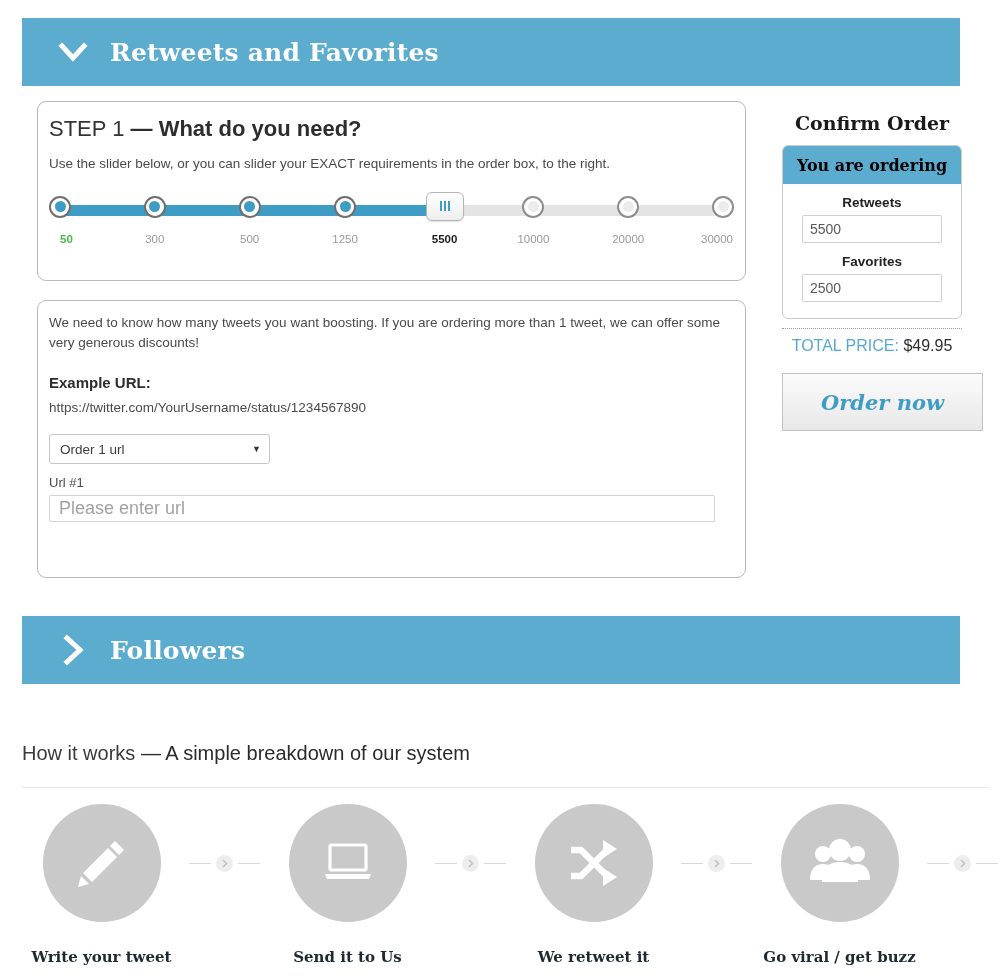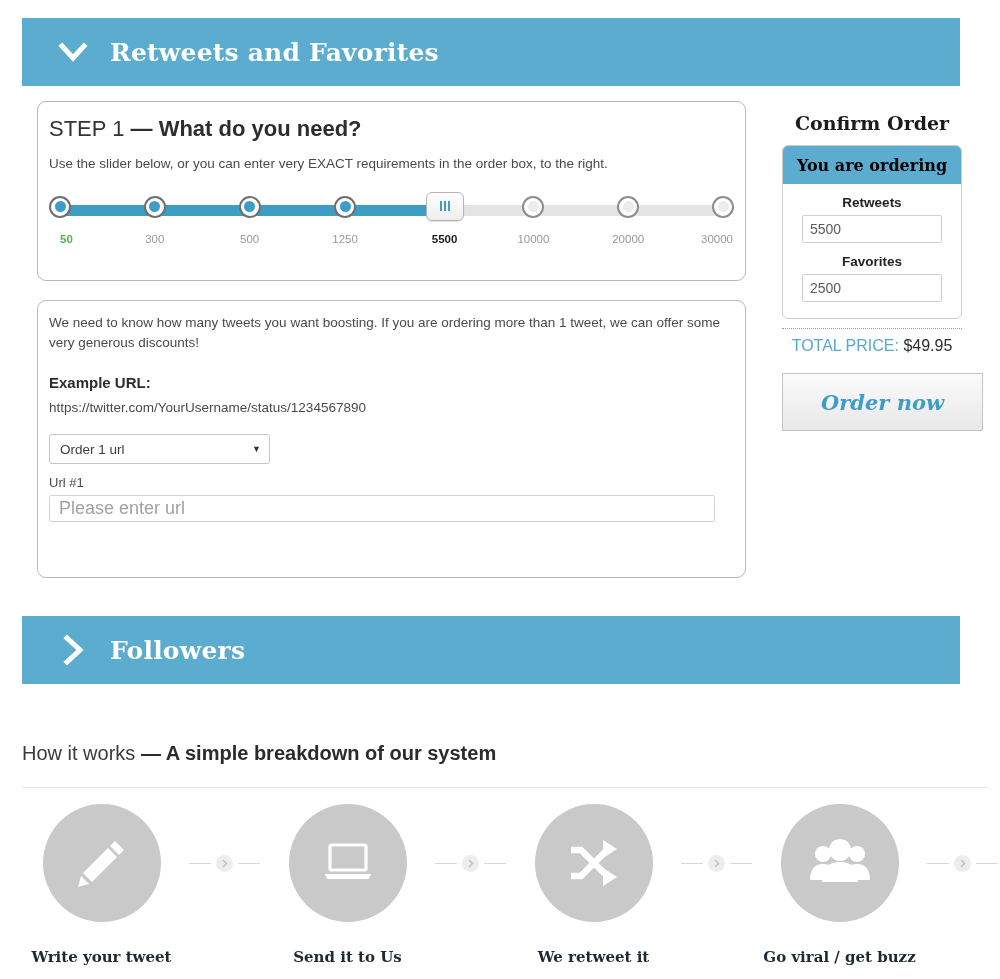--- a/index.html
+++ b/index.html
@@ -206,21 +206,21 @@
     font-style: italic; font-weight: bold;
     font-size: 21px; color: #3d9dc4;
     cursor: pointer;
   }
 
   
   #how-title {
     position: absolute; top: 742px; left: 22px;
     font-size: 20px; color: #3a3a3a; margin: 0; font-weight: normal;
   }
-  #how-title b { font-weight: bold; color: #2b2b2b; }
+  #how-title b { font-weight: normal; color: #2b2b2b; }
   #how-rule {
     position: absolute; top: 787px; left: 22px; width: 966px;
     border-top: 1px solid #e7e7e7;
   }
 
   #steps-row {
     position: absolute; top: 804px; left: 14px; width: 976px;
     display: flex; align-items: flex-start;
   }
   .how-step { width: 175px; flex: 0 0 175px; text-align: center; }
@@ -260,21 +260,21 @@
       <svg width="34" height="34" viewBox="0 0 34 34">
         <polyline points="6,11 17,23 28,11" fill="none" stroke="#ffffff" stroke-width="5" stroke-linecap="square" stroke-linejoin="miter"></polyline>
       </svg>
     </span>
     <span class="bar-title">Retweets and Favorites</span>
   </div>
 
   <div class="step-card" id="step1-card">
     <h2 class="step-title"><span>STEP 1 </span><b>— What do you need?</b></h2>
 
-    <p class="step-desc">Use the slider below, or you can enter very EXACT requirements in the order box, to the right.</p>
+    <p class="step-desc">Use the slider below, or you can slider your EXACT requirements in the order box, to the right.</p>
 
     <div class="slider-wrap">
       <div class="slider-track"></div>
       <div class="slider-fill"></div>
 
       <div class="tick on" style="left:0%">
           <span class="dot"></span>
         </div>
       <div class="tick on" style="left:14.3%">
           <span class="dot"></span>

